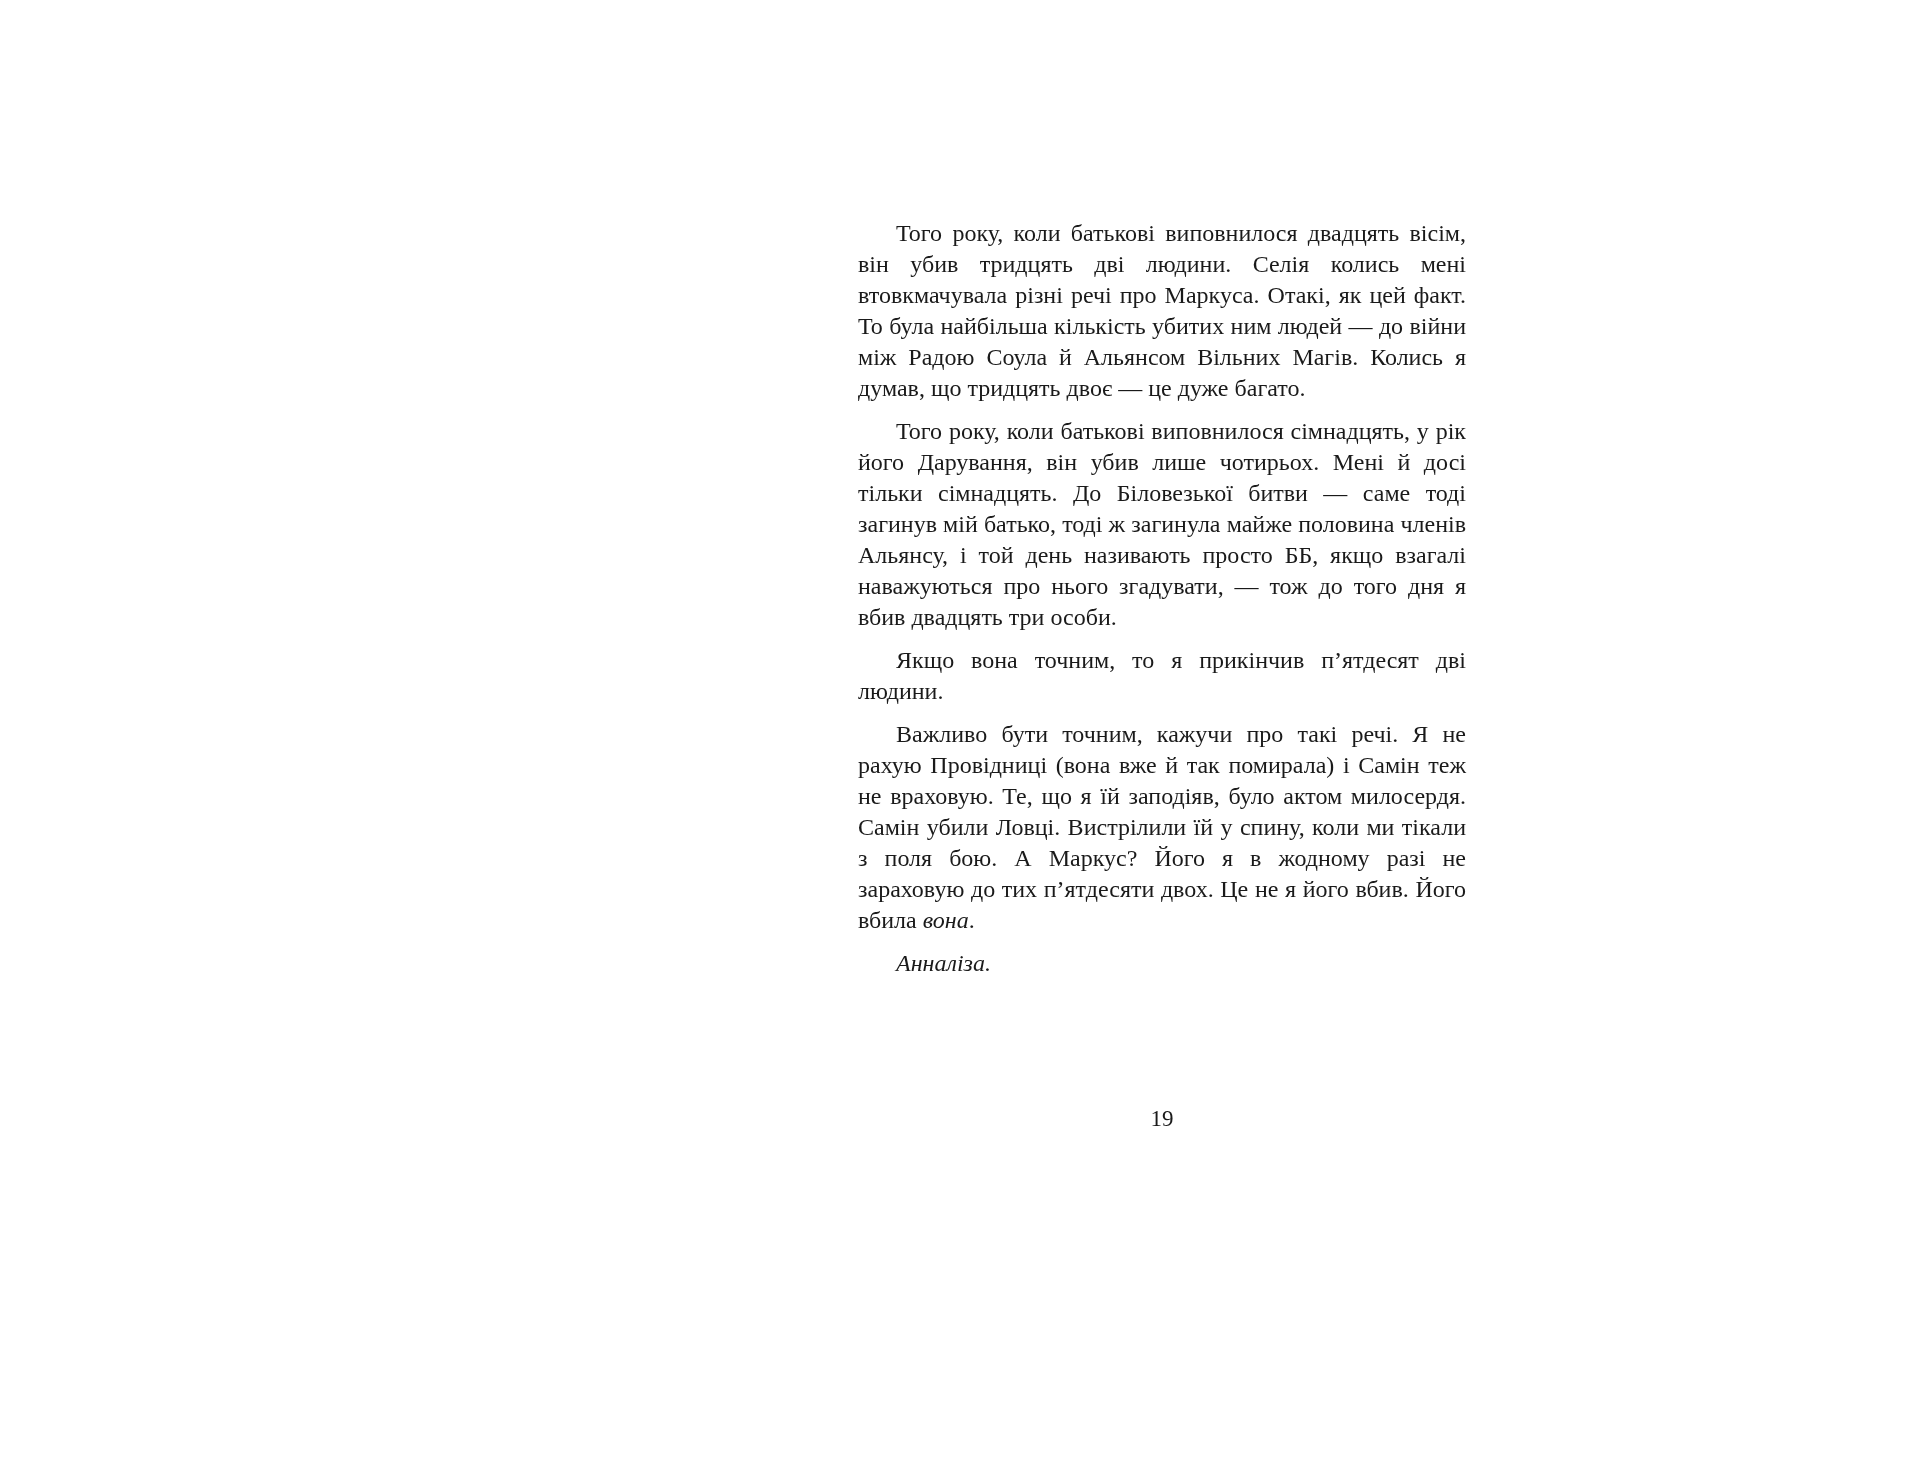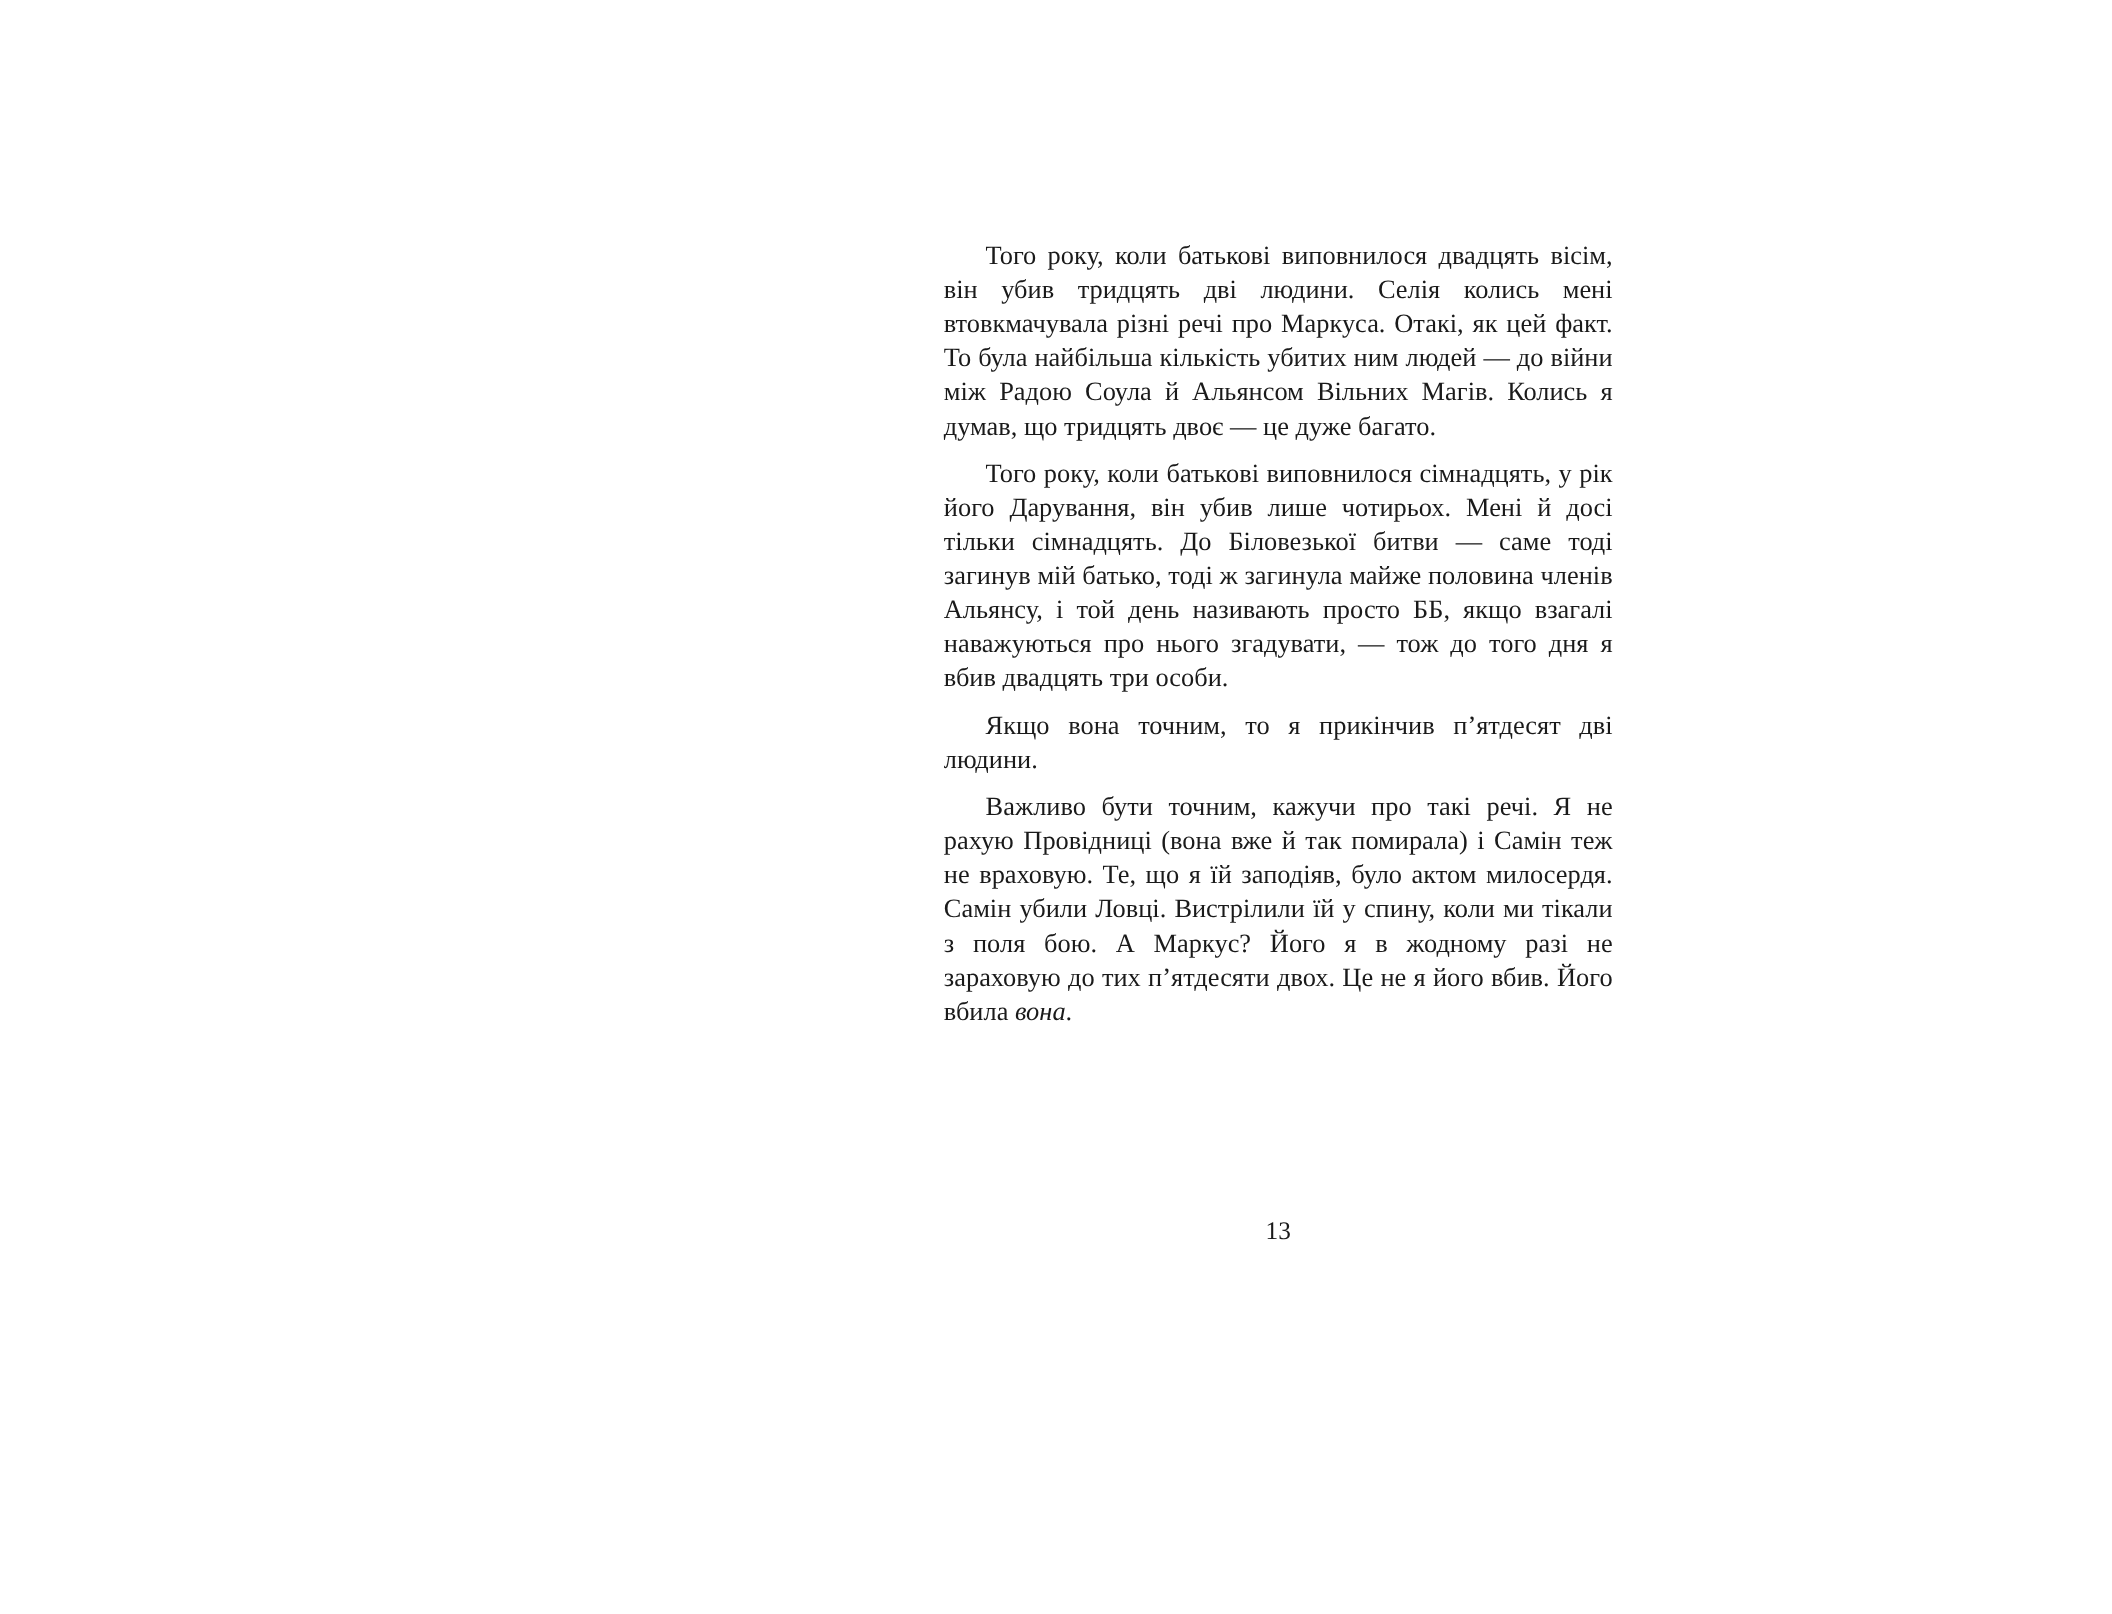--- a/index.html
+++ b/index.html
@@ -58,16 +58,17 @@
 </head>
 <body>
 
 <div class="book-page">
 
   <div class="body-text" lang="uk">
     <p class="para"><span>Того року, коли батькові виповнилося двадцять вісім, він убив тридцять дві людини. Селія колись мені втовкмачувала різні речі про Маркуса. Отакі, як цей факт. То була найбільша кількість убитих ним людей — до війни між Радою Соула й Альянсом Вільних Магів. Колись я думав, що тридцять двоє — це дуже багато.</span></p>
     <p class="para"><span>Того року, коли батькові виповнилося сімнадцять, у рік його Дарування, він убив лише чотирьох. Мені й досі тільки сімнадцять. До Біловезької битви — саме тоді загинув мій батько, тоді ж загинула майже половина членів Альянсу, і той день називають просто ББ, якщо взагалі наважуються про нього згадувати, — тож до того дня я вбив двадцять три особи.</span></p>
     <p class="para"><span>Якщо вона точним, то я прикінчив п’ятдесят дві людини.</span></p>
     <p class="para"><span>Важливо бути точним, кажучи про такі речі. Я не рахую Провідниці (вона вже й так помирала) і Самін теж не враховую. Те, що я їй заподіяв, було актом милосердя. Самін убили Ловці. Вистрілили їй у спину, коли ми тікали з поля бою. А Маркус? Його я в жодному разі не зараховую до тих п’ятдесяти двох. Це не я його вбив. Його вбила </span><span class="italic">вона</span><span>.</span></p>
+    <p class="para italic"><span>Анналіза.</span></p>
   </div>
 </div>
 
-<div class="page-number">13</div>
+<div class="page-number">19</div>
 
 </body></html>

